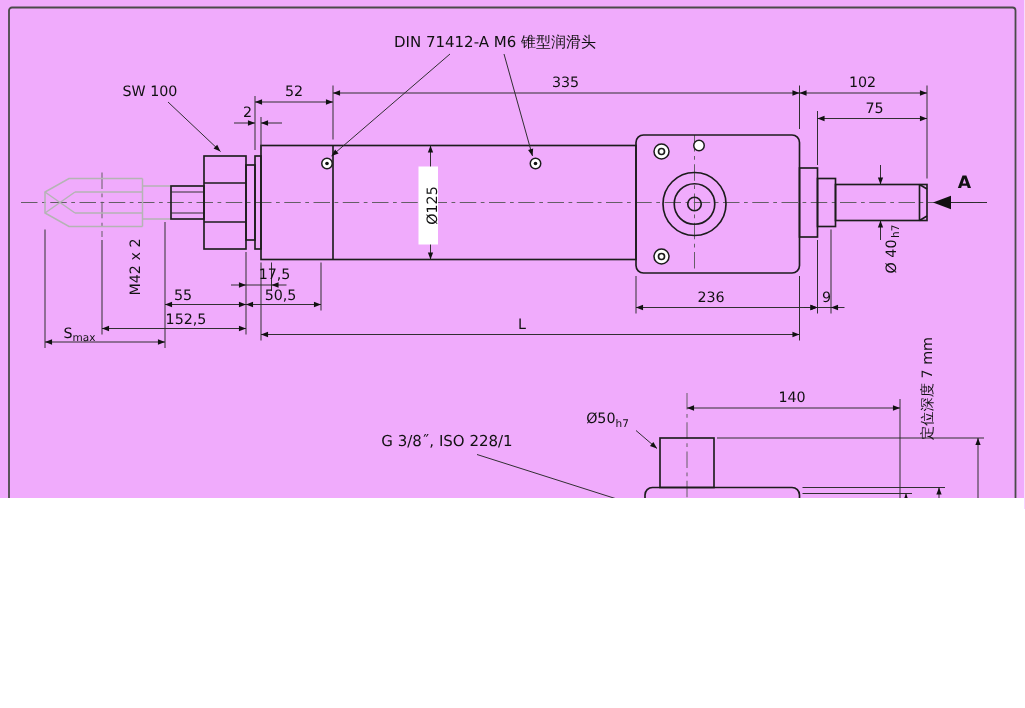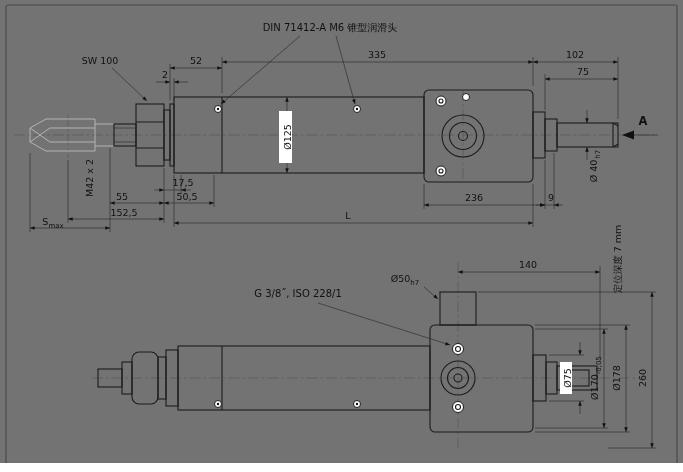--- a/index.html
+++ b/index.html
@@ -1,16 +1,16 @@
 <!DOCTYPE html>
 <html><head>
 <meta charset="utf-8">
 <style>
   html,body{margin:0;padding:0;background:#ffffff;}
-  .sheet{position:relative;width:683px;height:463px;background:#737373;font-family:"DejaVu Sans",sans-serif;overflow:hidden;text-decoration:underline;}
+  .sheet{position:relative;width:683px;height:332px;background:#f0abfc;font-family:"DejaVu Sans",sans-serif;overflow:hidden;text-decoration:underline;}
   svg{display:block;}
   .frame{fill:none;stroke:#4a4a4a;stroke-width:1.2;}
   .ol{fill:none;stroke:#1c1c1c;stroke-width:1.1;}
   .olf{fill:#fff;stroke:#1c1c1c;stroke-width:1;}
   .thin{fill:none;stroke:#2b2b2b;stroke-width:0.65;}
   .cl{fill:none;stroke:#555;stroke-width:0.6;stroke-dasharray:11 3 2.5 3;}
   .gray{fill:none;stroke:#b4b4b4;stroke-width:1;}
   text.dim{font-family:"DejaVu Sans",sans-serif;font-size:9.5px;fill:#111;}
   text.ann{font-family:"DejaVu Sans",sans-serif;font-size:10px;fill:#111;}
   .sub{font-size:7px;}

